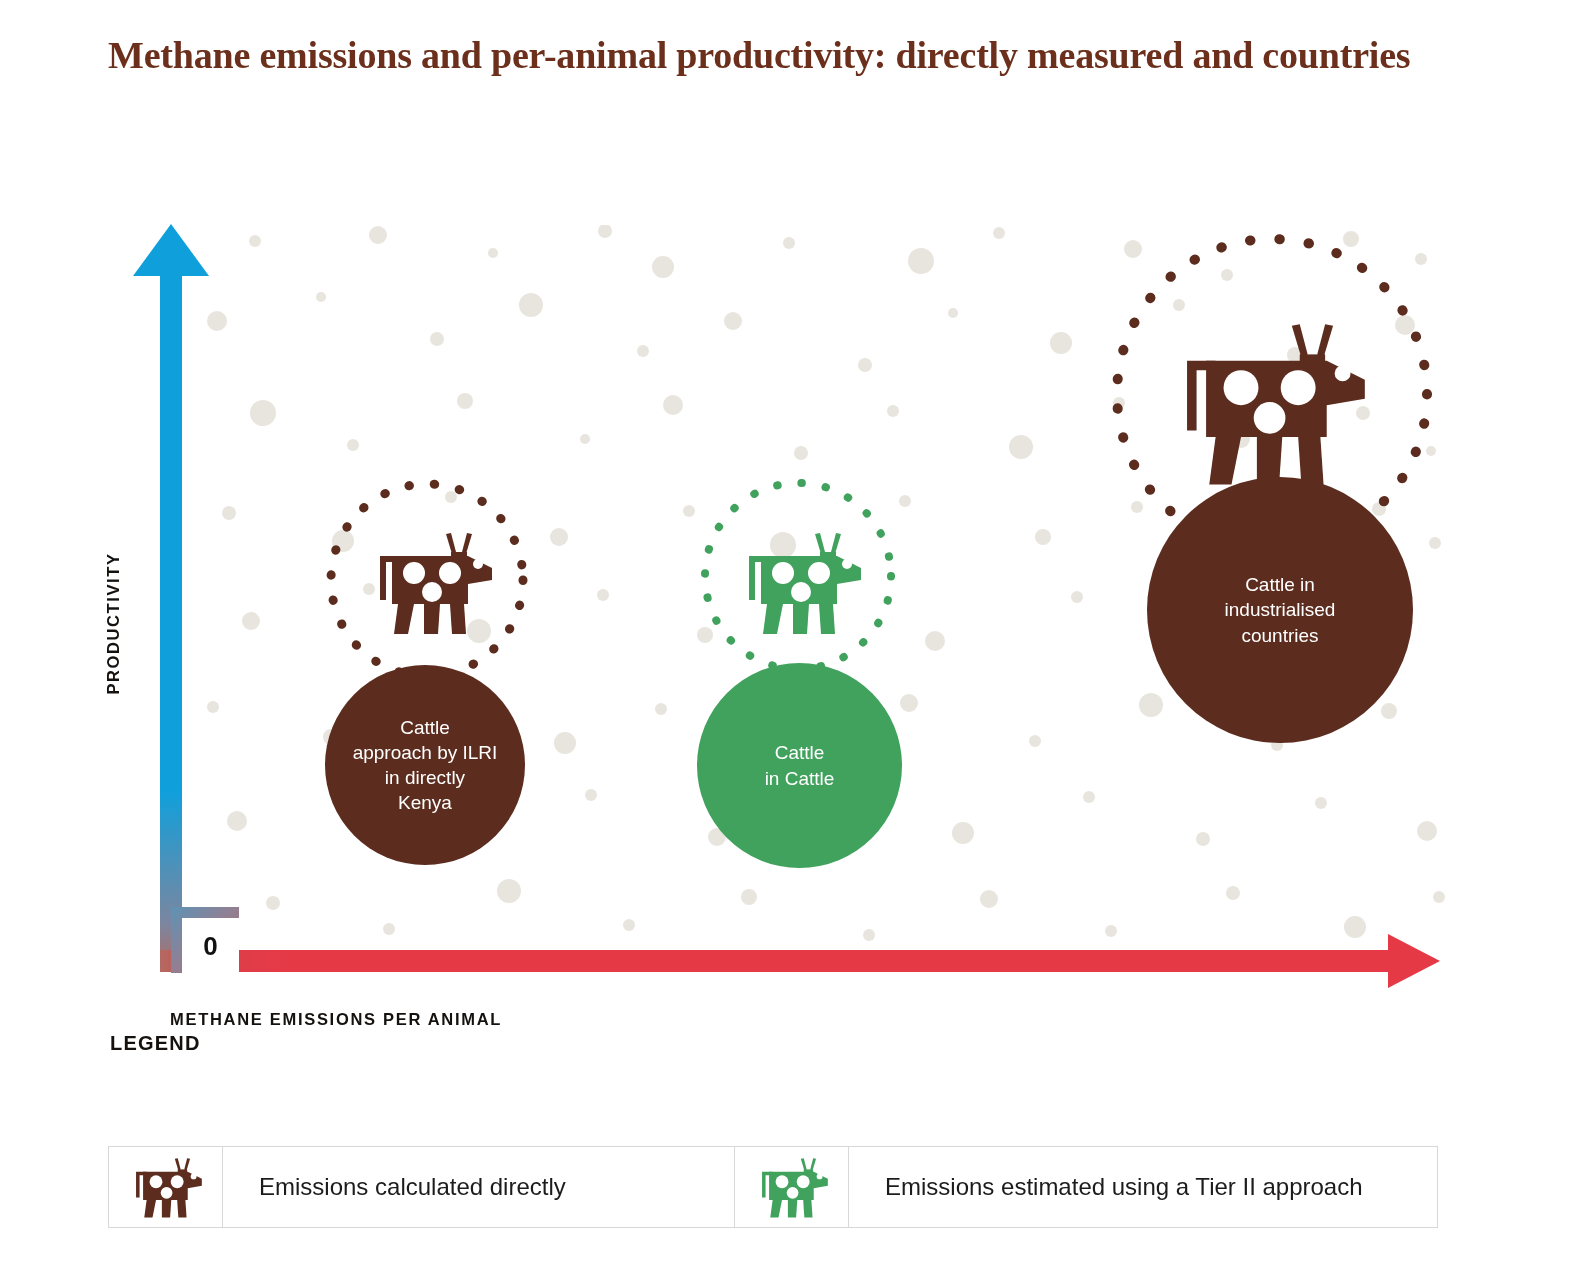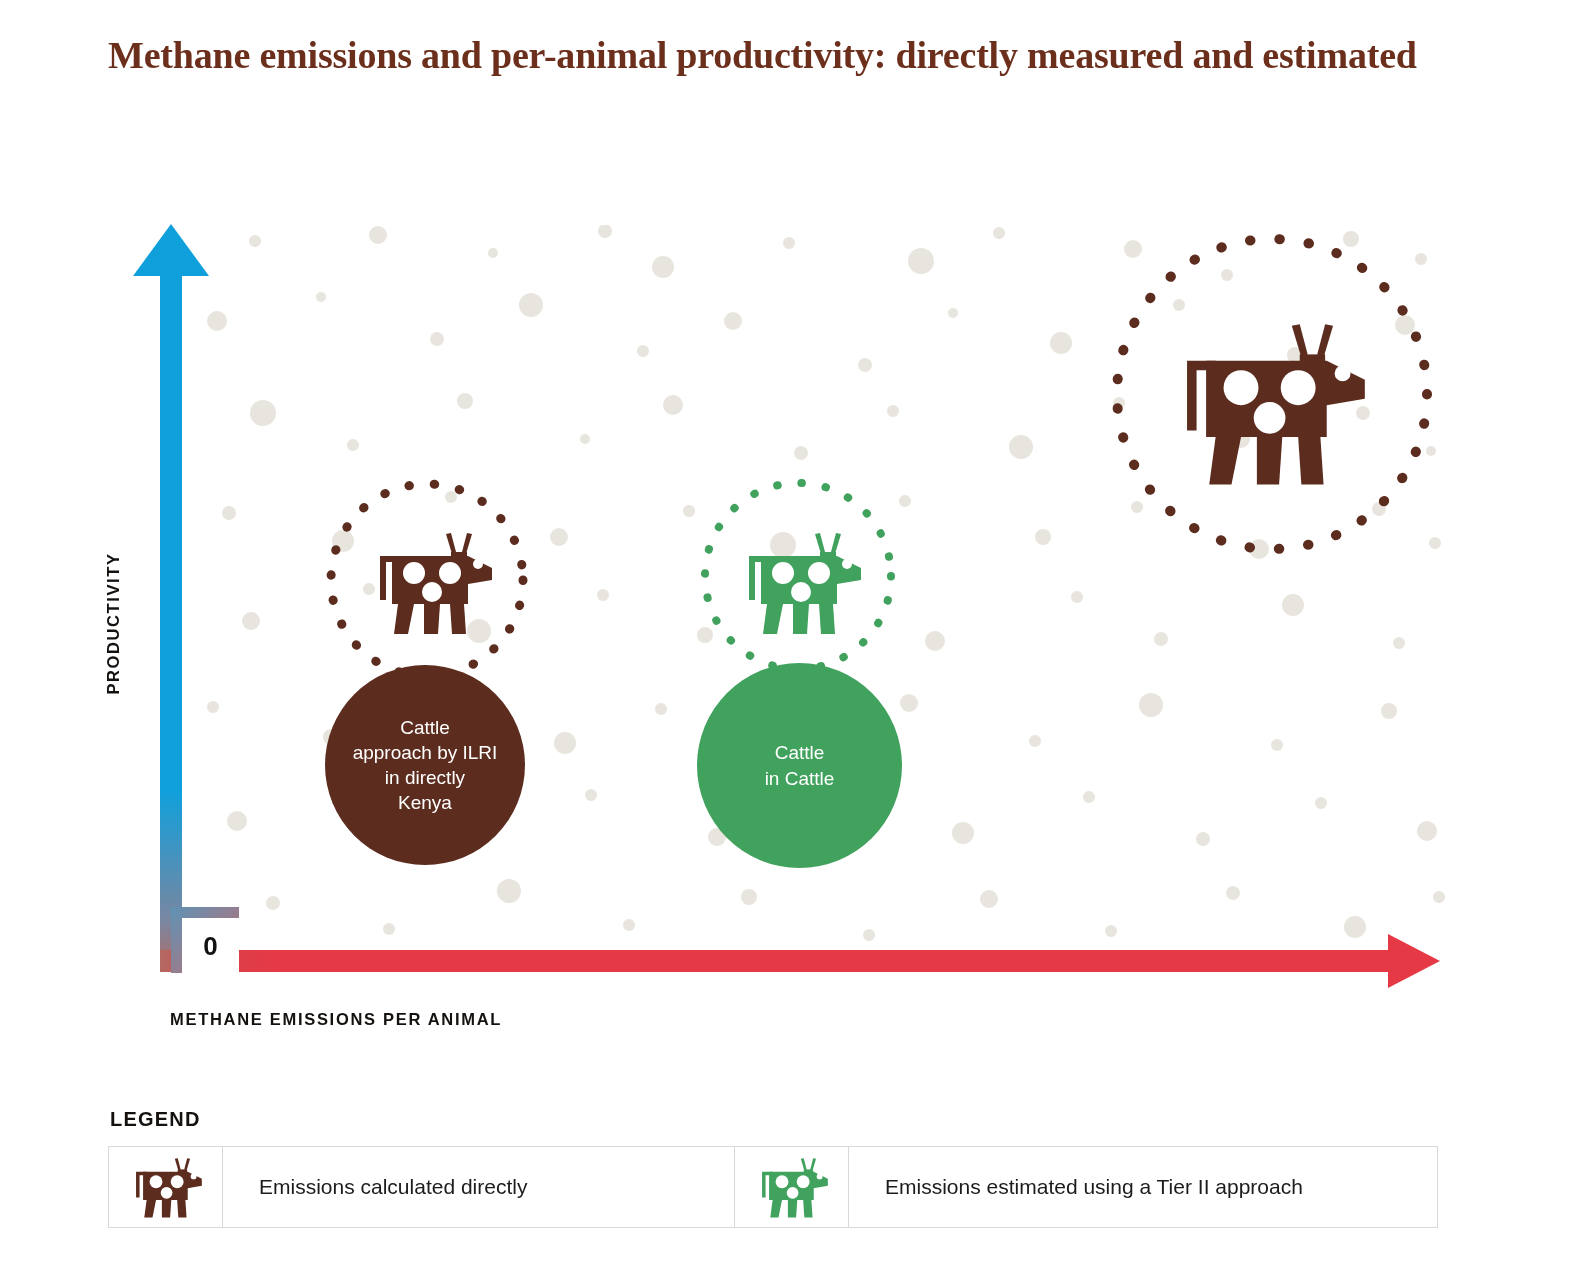--- a/index.html
+++ b/index.html
@@ -154,21 +154,21 @@
     line-height: 1.32;
   }
   .bubble-label { padding: 0 10px; }
   .dotted-ring { position: absolute; }
   .cow-icon { position: absolute; }
 
   
   #legend-heading {
     position: absolute;
     left: 110px;
-    top: 1108px;
+    top: 1032px;
     font-size: 20px;
     font-weight: bold;
     letter-spacing: 1.2px;
     color: #14110E;
   }
   #legend-table {
     position: absolute;
     left: 108px;
     top: 1146px;
     width: 1330px;
@@ -183,32 +183,32 @@
     display: flex;
     align-items: center;
     justify-content: center;
     box-sizing: border-box;
     flex: none;
   }
   .legend-text-cell {
     display: flex;
     align-items: center;
     padding-left: 36px;
-    font-size: 21px;
+    font-size: 24px;
     color: #1C1C1C;
     box-sizing: border-box;
   }
   .legend-text-cell.first { width: 512px; border-right: 1px solid #D8D8D8; flex: none; }
   .legend-text-cell.second { flex: 1 1 auto; }
 </style>
 </head>
 <body>
 
 <div id="header">
-  <h1 id="chart-title">Methane emissions and per-animal productivity: directly measured and estimated</h1>
+  <h1 id="chart-title">Methane emissions and per-animal productivity: directly measured and countries</h1>
 </div>
 
 <div id="plot-area">
   <svg width="1252" height="740" viewBox="0 0 1252 740">
     <g fill="#E8E5DE">
       <circle cx="62" cy="16" r="6"></circle>
         <circle cx="185" cy="10" r="9"></circle>
         <circle cx="300" cy="28" r="5"></circle>
       <circle cx="412" cy="6" r="7"></circle>
         <circle cx="470" cy="42" r="11"></circle>
@@ -402,20 +402,27 @@
       <path d="M30 76 L46 76 L40 106 L26 106 Z"></path>
       <path d="M56 76 L72 76 L70 106 L56 106 Z"></path>
       <path d="M82 76 L96 76 L98 106 L84 106 Z"></path>
     </g>
     <circle cx="46" cy="45" r="11" fill="#ffffff"></circle>
     <circle cx="82" cy="45" r="11" fill="#ffffff"></circle>
     <circle cx="64" cy="64" r="10" fill="#ffffff"></circle>
     <circle cx="110" cy="36" r="5" fill="#ffffff"></circle>
   </svg>
 
+  <div class="bubble" style="left:47px; top:255px; width:266px; height:266px; background:#5C2D1E; font-size:19px;">
+    <span class="bubble-label">
+      <span>Cattle in</span><br>
+      <span>industrialised</span><br>
+      <span>countries</span>
+    </span>
+  </div>
 </div>
 
 <div id="legend-heading">LEGEND</div>
 
 <div id="legend-table">
 
   <div class="legend-icon-cell">
     <svg width="74" height="64" viewBox="0 0 126 108">
       <g fill="#5C2D1E">
         <path d="M78 6 L84 26 L88 24 L83 5 Z"></path>

